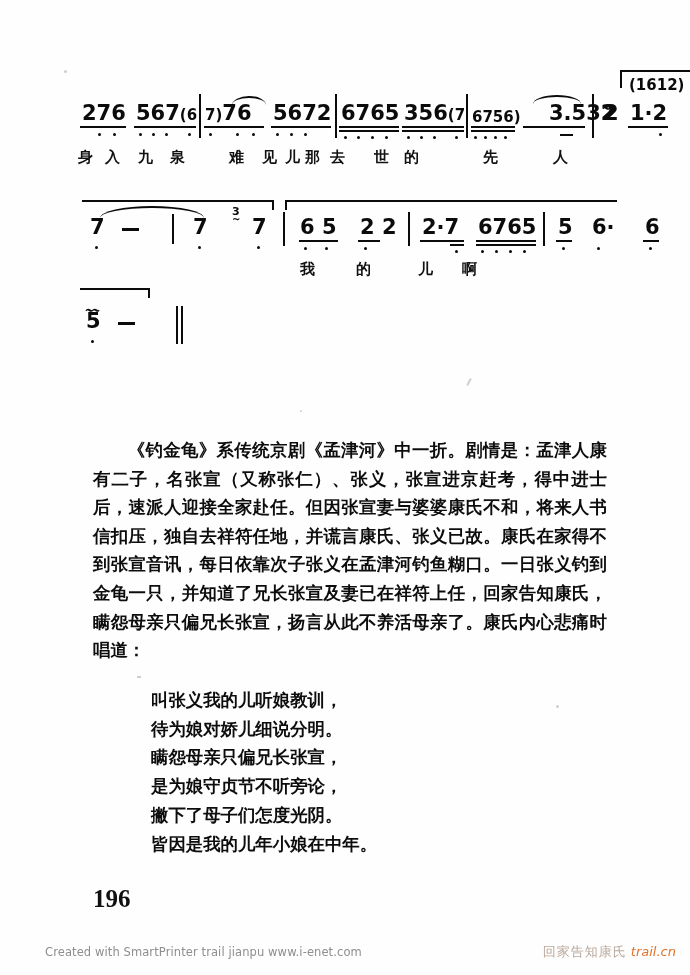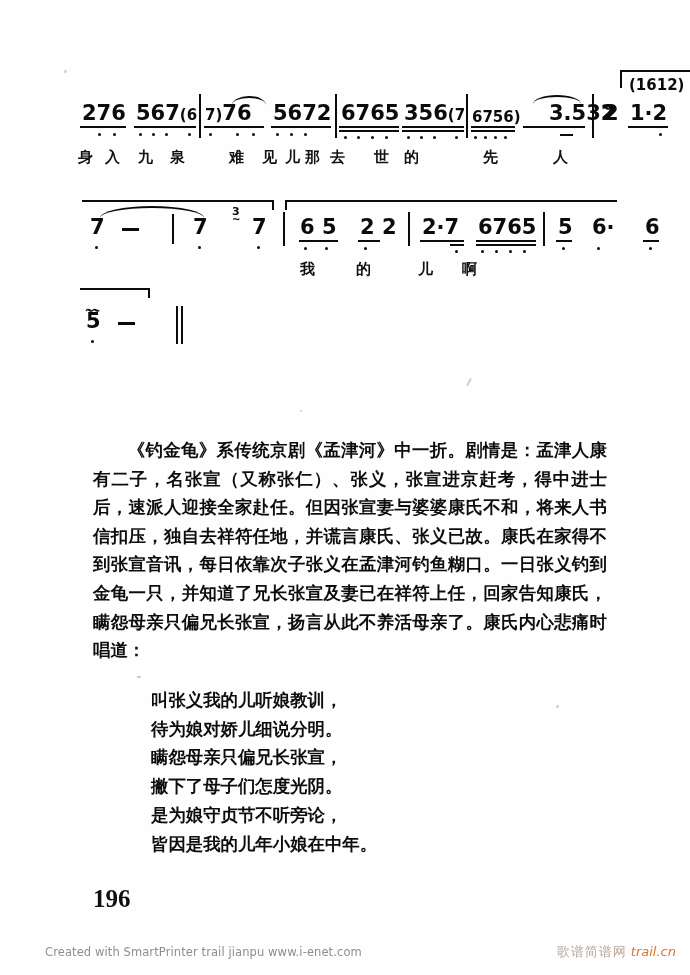--- a/index.html
+++ b/index.html
@@ -434,31 +434,31 @@
   </div>
 
   <div id="prose">
     <p class="indent">《钓金龟》系传统京剧《孟津河》中一折。剧情是：孟津人康有二子，名张宣（又称张仁）、张义，张宣进京赶考，得中进士后，速派人迎接全家赴任。但因张宣妻与婆婆康氏不和，将来人书信扣压，独自去祥符任地，并谎言康氏、张义已故。康氏在家得不到张宣音讯，每日依靠次子张义在孟津河钓鱼糊口。一日张义钓到金龟一只，并知道了兄长张宣及妻已在祥符上任，回家告知康氏，瞒怨母亲只偏兄长张宣，扬言从此不养活母亲了。康氏内心悲痛时唱道：</p>
   </div>
 
   <div id="verse">
     <div>叫张义我的儿听娘教训，</div>
     <div>待为娘对娇儿细说分明。</div>
     <div>瞒怨母亲只偏兄长张宣，</div>
+    <div>是为娘守贞节不听旁论，</div>
     <div>撇下了母子们怎度光阴。</div>
-    <div>是为娘守贞节不听旁论，</div>
     <div>皆因是我的儿年小娘在中年。</div>
   </div>
 
   <div id="page-number">196</div>
 
   <div id="footer-left">Created with SmartPrinter trail jianpu www.i-enet.com</div>
 
   <div id="watermark">
-    <span class="cn">歌谱简谱网</span><span class="en">trail.cn</span>
+    <span class="cn">回家告知康氏</span><span class="en">trail.cn</span>
   </div>
 
   <div class="speck" style="left:64px; top:70px; width:3px; height:3px;"></div>
   <div class="speck" style="left:300px; top:410px; width:2px; height:2px;"></div>
   <div class="speck" style="left:468px; top:378px; width:2px; height:8px; border-radius:0; transform:rotate(28deg);"></div>
   <div class="speck" style="left:556px; top:705px; width:3px; height:3px;"></div>
   <div class="speck" style="left:137px; top:676px; width:4px; height:2px; border-radius:0;"></div>
 </div>
 
 </body></html>

